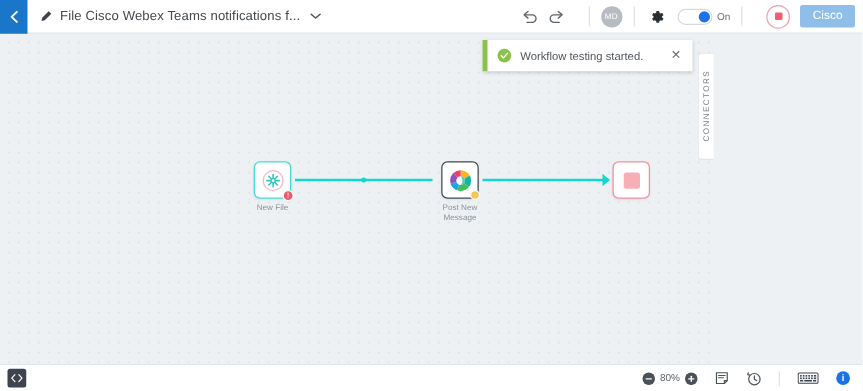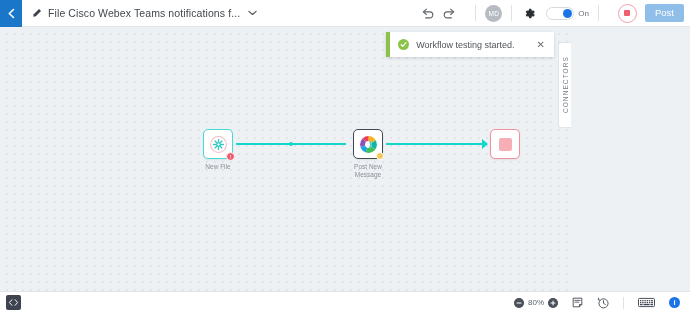--- a/index.html
+++ b/index.html
@@ -471,21 +471,21 @@
         </div>
         <div class="toggle-label">On</div>
       </div>
 
       <div class="divider"></div>
 
       <div class="stop-btn">
         <i></i>
       </div>
 
-      <button class="save-btn">Post</button>
+      <button class="save-btn">Cisco</button>
     </div>
   </div>
 
   <div class="canvas">
 
     <div class="toast">
       <div class="check">
         <svg width="7" height="7" viewBox="0 0 10 10">
           <polyline points="1.5,5.2 3.9,7.6 8.5,2.4" fill="none" stroke="#ffffff" stroke-width="1.6" stroke-linecap="round" stroke-linejoin="round"></polyline>
         </svg>

